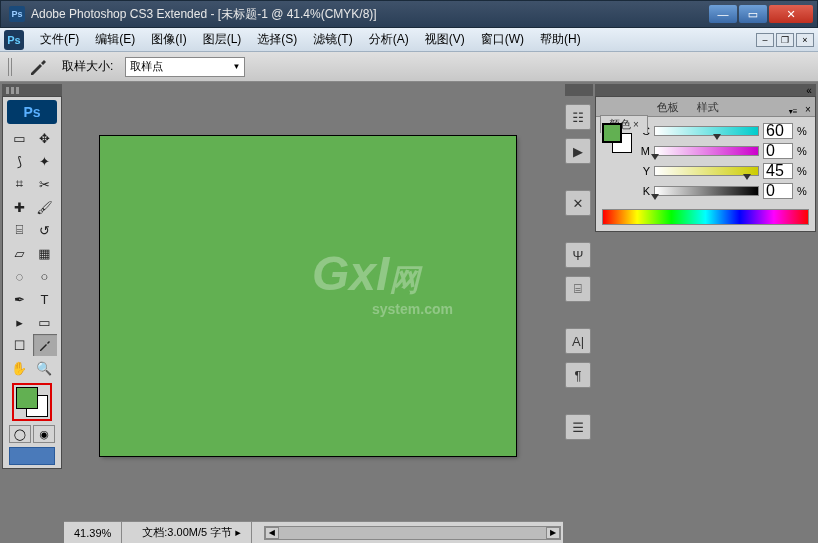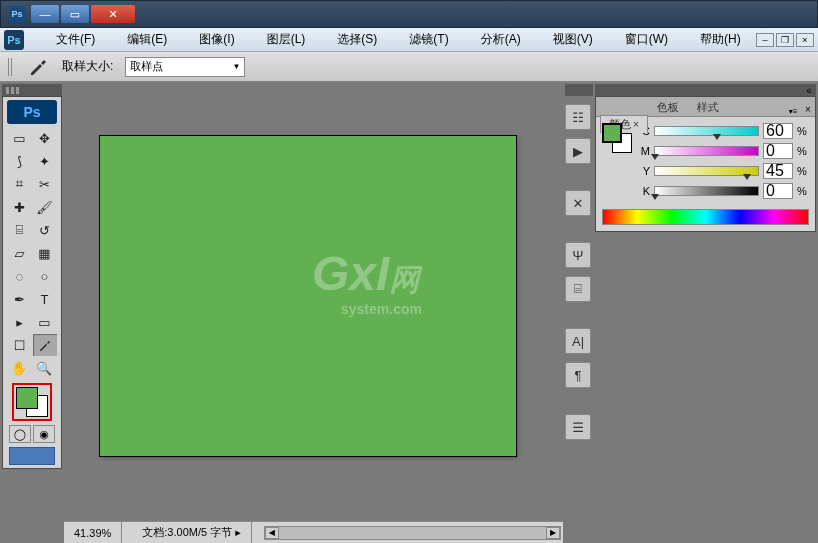--- a/index.html
+++ b/index.html
@@ -11,21 +11,21 @@
     .titlebar .title-text { flex: 1; }
     .win-btns { display: flex; gap: 2px; }
     .win-btn { width: 28px; height: 18px; display: flex; align-items: center; justify-content: center; border-radius: 2px; font-size: 11px; }
     .win-min { background: linear-gradient(#6ea0d8, #3a6aa8); color: #fff; }
     .win-max { background: linear-gradient(#6ea0d8, #3a6aa8); color: #fff; }
     .win-close { background: linear-gradient(#e06050, #c03020); color: #fff; width: 44px; }
     
     
     .menubar { height: 24px; background: linear-gradient(#e8f0f8, #d0dce8); display: flex; align-items: center; padding: 0 4px; font-size: 12px; border-bottom: 1px solid #a0b0c0; }
     .menubar .ps-logo { width: 20px; height: 20px; background: #1c3a5c; border-radius: 3px; display: flex; align-items: center; justify-content: center; color: #6cf; font-size: 11px; font-weight: bold; margin-right: 8px; }
-    .menu-item { padding: 2px 8px; cursor: default; margin-left: 16px; }
+    .menu-item { padding: 2px 8px; cursor: default; }
     .mdi-btns { margin-left: auto; display: flex; gap: 2px; }
     .mdi-btn { width: 18px; height: 14px; border: 1px solid #7a8a9a; background: #e0e8f0; font-size: 9px; display: flex; align-items: center; justify-content: center; }
     
     
     .optionsbar { height: 30px; background: linear-gradient(#e0e0e0, #c8c8c8); display: flex; align-items: center; padding: 0 8px; gap: 12px; font-size: 12px; border-bottom: 1px solid #888; }
     .grip { width: 6px; height: 18px; background: repeating-linear-gradient(90deg, #888 0 1px, transparent 1px 3px); }
     .eyedrop-big { width: 24px; height: 18px; display: flex; align-items: center; justify-content: center; }
     .dropdown { border: 1px solid #888; background: #fff; height: 20px; width: 120px; display: flex; align-items: center; padding: 0 4px; justify-content: space-between; font-size: 11px; }
     .dropdown .arrow { font-size: 8px; }
     
@@ -46,21 +46,21 @@
     .swatch-bg { position: absolute; bottom: 2px; right: 2px; width: 22px; height: 22px; background: #fff; border: 1px solid #000; z-index: 1; }
     .mask-btns { margin-top: 4px; display: flex; gap: 2px; }
     .mask-btn { width: 22px; height: 18px; border: 1px solid #888; background: #d4d4d4; display: flex; align-items: center; justify-content: center; font-size: 11px; }
     .screen-mode { margin-top: 4px; width: 46px; height: 18px; background: #4a7aba; border: 1px solid #2a5a9a; }
     
     
     .canvas-col { flex: 1; display: flex; flex-direction: column; background: #7a7a7a; position: relative; }
     .canvas-wrap { flex: 1; position: relative; overflow: hidden; }
     .canvas { position: absolute; top: 54px; left: 36px; width: 416px; height: 320px; background: #62b052; box-shadow: 0 0 0 1px #000, 2px 2px 4px rgba(0,0,0,0.3); }
     .watermark { position: absolute; top: 110px; left: 212px; font-size: 48px; font-weight: bold; font-style: italic; color: rgba(255,255,255,0.3); font-family: Georgia, serif; }
-    .watermark .sub { font-size: 14px; font-style: normal; display: block; margin-left: 29px; }
+    .watermark .sub { font-size: 14px; font-style: normal; display: block; margin-left: 60px; }
     .status { height: 22px; background: #d4d4d4; display: flex; align-items: center; font-size: 11px; border-top: 1px solid #888; gap: 10px; }
     .status-seg { padding: 0 10px; border-right: 1px solid #888; height: 100%; display: flex; align-items: center; }
     .scroll-h { flex: 1; height: 14px; background: #bcbcbc; border: 1px solid #888; position: relative; margin: 0 2px; }
     .scroll-h .arrow { position: absolute; width: 14px; height: 12px; background: #d0d0d0; border: 1px solid #888; font-size: 8px; display: flex; align-items: center; justify-content: center; }
     .scroll-h .arrow.l { left: 0; }
     .scroll-h .arrow.r { right: 0; }
     
     
     .dock-col { width: 255px; background: #7a7a7a; padding: 2px; display: flex; gap: 2px; }
     .dock-strip { width: 28px; display: flex; flex-direction: column; gap: 8px; }
@@ -92,20 +92,21 @@
     .track-k { background: linear-gradient(90deg, #fff, #000); }
     .srow .val { width: 30px; height: 16px; border: 1px solid #888; background: #fff; font-size: 16px; padding: 0 2px; display: flex; align-items: center; }
     .srow .pct { width: 12px; }
     .ramp { height: 16px; margin: 4px 6px 6px; border: 1px solid #888; background: linear-gradient(90deg, #f00, #ff0, #0f0, #0ff, #00f, #f0f, #f00); }
   </style>
 </head>
 <body>
 
 <div class="titlebar">
   <div class="ps-mini">Ps</div>
+  <div class="title-text">Adobe Photoshop CS3 Extended - [未标题-1 @ 41.4%(CMYK/8)]</div>
   <div class="win-btns">
     <div class="win-btn win-min">—</div>
     <div class="win-btn win-max">▭</div>
     <div class="win-btn win-close">✕</div>
   </div>
 </div>
 
 <div class="menubar">
   <div class="ps-logo">Ps</div>
   <div class="menu-item">文件(F)</div>

